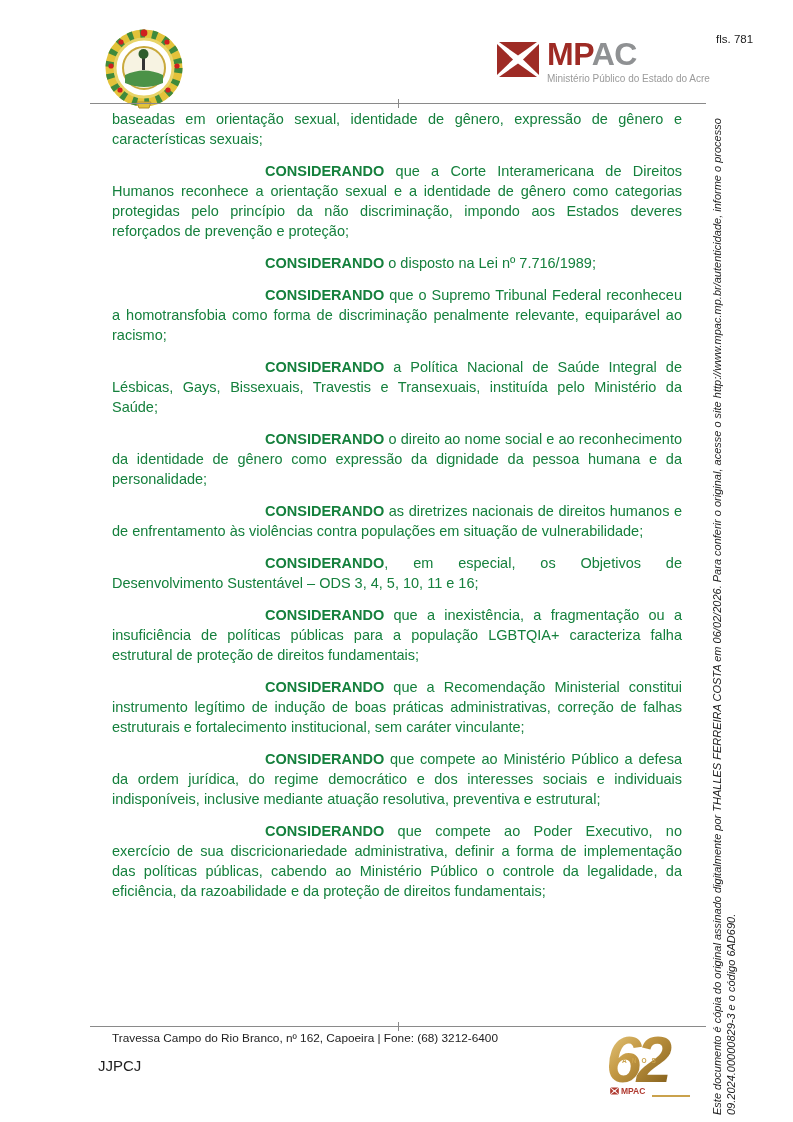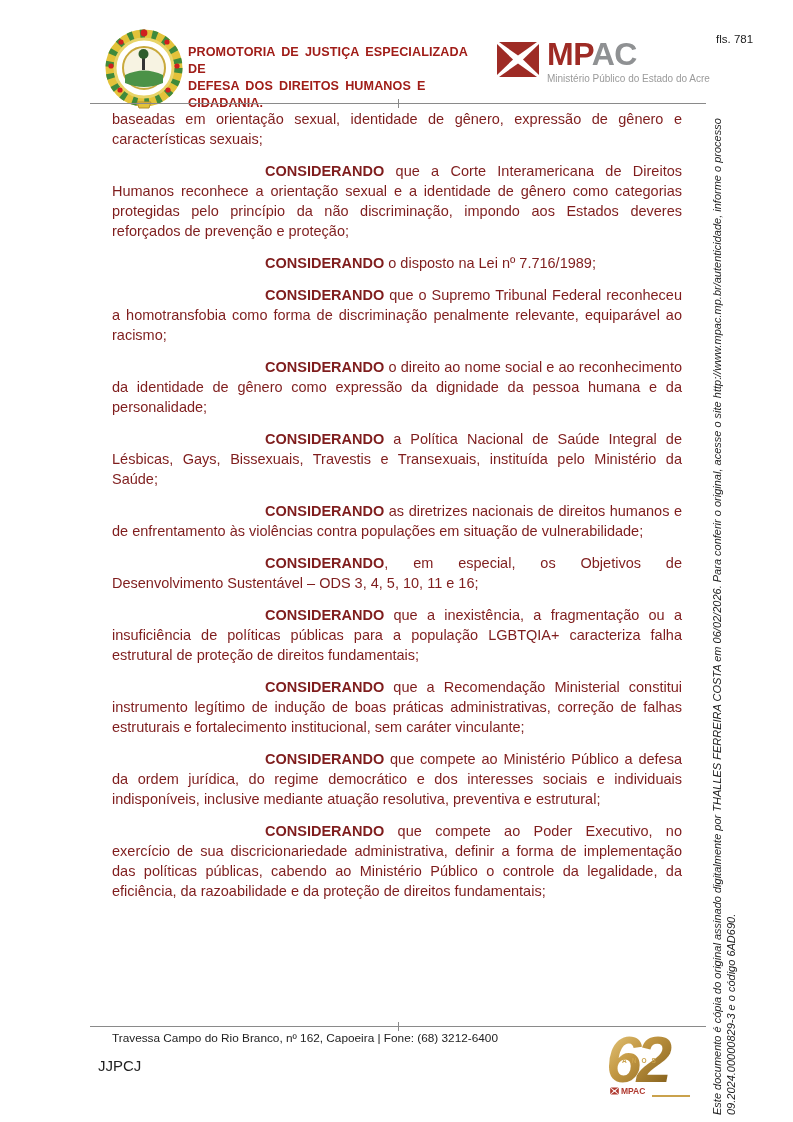--- a/index.html
+++ b/index.html
@@ -32,21 +32,21 @@
 
   
   .divider { position: absolute; left: 90px; width: 616px; height: 0; border-top: 1px solid #8a8a8a; }
   .divider.d1 { top: 103px; }
   .divider.d2 { top: 1026px; }
   .tick { position: absolute; left: 50%; top: -5px; width: 1px; height: 9px; background: #8a8a8a; }
 
   
   .doc {
     position: absolute; left: 112px; top: 109px; width: 570px;
-    font-size: 14.5px; line-height: 20px; color: #7f1d1d;
+    font-size: 14.5px; line-height: 20px; color: #15803d;
   }
   .doc p { margin: 0 0 12px 0; text-align: justify; text-indent: 153px; }
   .doc p.cont { text-indent: 0; }
   .doc b { font-weight: bold; }
 
   
   .vtext {
     position: absolute; left: 205px; top: 581px; width: 1040px; height: 28px;
     transform: rotate(-90deg);
     font-style: italic; font-size: 11px; line-height: 13.5px;
@@ -93,24 +93,20 @@
     <circle cx="43" cy="7" r="3.4" fill="#cf1f1f"></circle>
     <circle cx="20" cy="16" r="2.6" fill="#cf1f1f"></circle>
     <circle cx="66" cy="16" r="2.6" fill="#cf1f1f"></circle>
     <circle cx="10" cy="40" r="2.6" fill="#cf1f1f"></circle>
     <circle cx="76" cy="40" r="2.6" fill="#cf1f1f"></circle>
     <circle cx="19" cy="64" r="2.6" fill="#cf1f1f"></circle>
     <circle cx="67" cy="64" r="2.6" fill="#cf1f1f"></circle>
     <path d="M36 76 h14 l-2 6 h-10 Z" fill="#e3c23a" stroke="#b3902c"></path>
   </svg>
 
-  <div class="promotoria">
-    <div>PROMOTORIA DE JUSTIÇA ESPECIALIZADA DE</div>
-    <div>DEFESA DOS DIREITOS HUMANOS E CIDADANIA.</div>
-  </div>
 
   <div class="mpac">
     <svg class="mpac-icon" viewBox="0 0 44 37">
       <path d="M3 1 H41 L22 14.5 Z" fill="#9e2b25"></path>
       <path d="M3 36 H41 L22 22.5 Z" fill="#9e2b25"></path>
       <path d="M1 3 V34 L17 18.5 Z" fill="#9e2b25"></path>
       <path d="M43 3 V34 L27 18.5 Z" fill="#9e2b25"></path>
     </svg>
     <div class="mpac-textcol">
       <div class="mpac-word"><span class="mp">MP</span><span class="ac">AC</span></div>
@@ -122,22 +118,22 @@
 
   <div class="divider d1">
       <span class="tick"></span>
     </div>
 
   <div class="doc">
     <p class="cont"><span>baseadas em orientação sexual, identidade de gênero, expressão de gênero e características sexuais;</span></p>
     <p><b>CONSIDERANDO</b><span> que a Corte Interamericana de Direitos Humanos reconhece a orientação sexual e a identidade de gênero como categorias protegidas pelo princípio da não discriminação, impondo aos Estados deveres reforçados de prevenção e proteção;</span></p>
     <p><b>CONSIDERANDO</b><span> o disposto na Lei nº 7.716/1989;</span></p>
     <p><b>CONSIDERANDO</b><span> que o Supremo Tribunal Federal reconheceu a homotransfobia como forma de discriminação penalmente relevante, equiparável ao racismo;</span></p>
+    <p><b>CONSIDERANDO</b><span> a Política Nacional de Saúde Integral de Lésbicas, Gays, Bissexuais, Travestis e Transexuais, instituída pelo Ministério da Saúde;</span></p>
     <p><b>CONSIDERANDO</b><span> o direito ao nome social e ao reconhecimento da identidade de gênero como expressão da dignidade da pessoa humana e da personalidade;</span></p>
-    <p><b>CONSIDERANDO</b><span> a Política Nacional de Saúde Integral de Lésbicas, Gays, Bissexuais, Travestis e Transexuais, instituída pelo Ministério da Saúde;</span></p>
     <p><b>CONSIDERANDO</b><span> as diretrizes nacionais de direitos humanos e de enfrentamento às violências contra populações em situação de vulnerabilidade;</span></p>
     <p><b>CONSIDERANDO</b><span>, em especial, os Objetivos de Desenvolvimento Sustentável – ODS 3, 4, 5, 10, 11 e 16;</span></p>
     <p><b>CONSIDERANDO</b><span> que a inexistência, a fragmentação ou a insuficiência de políticas públicas para a população LGBTQIA+ caracteriza falha estrutural de proteção de direitos fundamentais;</span></p>
     <p><b>CONSIDERANDO</b><span> que a Recomendação Ministerial constitui instrumento legítimo de indução de boas práticas administrativas, correção de falhas estruturais e fortalecimento institucional, sem caráter vinculante;</span></p>
     <p><b>CONSIDERANDO</b><span> que compete ao Ministério Público a defesa da ordem jurídica, do regime democrático e dos interesses sociais e individuais indisponíveis, inclusive mediante atuação resolutiva, preventiva e estrutural;</span></p>
     <p><b>CONSIDERANDO</b><span> que compete ao Poder Executivo, no exercício de sua discricionariedade administrativa, definir a forma de implementação das políticas públicas, cabendo ao Ministério Público o controle da legalidade, da eficiência, da razoabilidade e da proteção de direitos fundamentais;</span></p>
   </div>
 
   <div class="vtext">
     <div>Este documento é cópia do original assinado digitalmente por THALLES FERREIRA COSTA em 06/02/2026. Para conferir o original, acesse o site http://www.mpac.mp.br/autenticidade, informe o processo</div>

